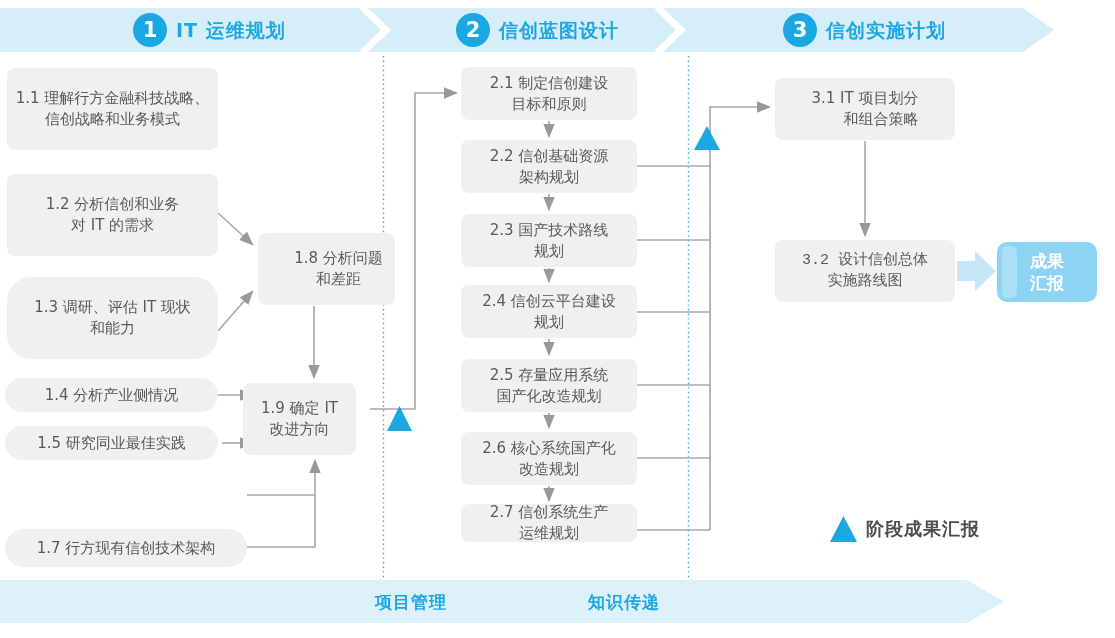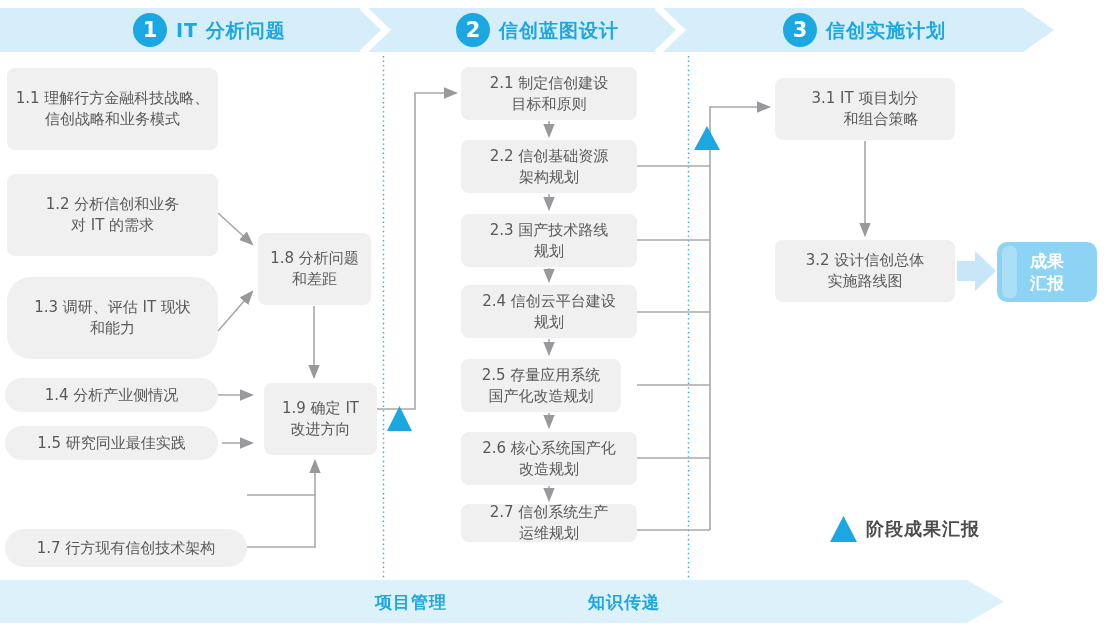--- a/index.html
+++ b/index.html
@@ -93,60 +93,60 @@
     </g>
 
     <polygon points="387,431 412,431 399.5,406" fill="#1BA7E2"></polygon>
     <polygon points="694,150 720,150 707,126" fill="#1BA7E2"></polygon>
     <polygon points="830,542 857,542 843.5,516" fill="#1BA7E2"></polygon>
 
     <polygon points="957,261 975,261 975,251 996,271 975,291 975,281 957,281" fill="#C7E7F9"></polygon>
   </svg>
 
   <div class="num-badge" style="left:133px;top:13px;">1</div>
-  <div class="phase-title" style="left:176px;top:20px;">IT 分析问题</div>
+  <div class="phase-title" style="left:176px;top:20px;">IT 运维规划</div>
 
   <div class="num-badge" style="left:456px;top:13px;">2</div>
   <div class="phase-title" style="left:499px;top:20px;">信创蓝图设计</div>
 
   <div class="num-badge" style="left:783px;top:13px;">3</div>
   <div class="phase-title" style="left:826px;top:20px;">信创实施计划</div>
 
   <div class="gbox" style="left:7px;top:68px;width:211px;height:82px;">1.1 理解行方金融科技战略、
 信创战略和业务模式</div>
   <div class="gbox" style="left:7px;top:174px;width:211px;height:82px;">1.2 分析信创和业务
 对 IT 的需求</div>
   <div class="gbox" style="left:7px;top:277px;width:211px;height:82px;border-radius:24px;">1.3 调研、评估 IT 现状
 和能力</div>
   <div class="gbox pill" style="left:5px;top:378px;width:213px;height:34px;">1.4 分析产业侧情况</div>
   <div class="gbox pill" style="left:5px;top:426px;width:213px;height:34px;">1.5 研究同业最佳实践</div>
   <div class="gbox pill" style="left:5px;top:529px;width:242px;height:38px;">1.7 行方现有信创技术架构</div>
-  <div class="gbox" style="left:258px;top:233px;width:113px;height:72px;">1.8 分析问题
+  <div class="gbox" style="left:258px;top:233px;width:113px;height:72px;padding-left:24px;">1.8 分析问题
 和差距</div>
-  <div class="gbox" style="left:264px;top:383px;width:113px;height:72px;">1.9 确定 IT
+  <div class="gbox" style="left:243px;top:383px;width:113px;height:72px;">1.9 确定 IT
 改进方向</div>
 
   <div class="gbox" style="left:461px;top:67px;width:176px;height:53px;">2.1 制定信创建设
 目标和原则</div>
   <div class="gbox" style="left:461px;top:140px;width:176px;height:53px;">2.2 信创基础资源
 架构规划</div>
   <div class="gbox" style="left:461px;top:214px;width:176px;height:53px;">2.3 国产技术路线
 规划</div>
   <div class="gbox" style="left:461px;top:285px;width:176px;height:53px;">2.4 信创云平台建设
 规划</div>
-  <div class="gbox" style="left:461px;top:359px;width:160px;height:53px;">2.5 存量应用系统
+  <div class="gbox" style="left:461px;top:359px;width:176px;height:53px;">2.5 存量应用系统
 国产化改造规划</div>
   <div class="gbox" style="left:461px;top:432px;width:176px;height:53px;">2.6 核心系统国产化
 改造规划</div>
   <div class="gbox" style="left:461px;top:504px;width:176px;height:38px;">2.7 信创系统生产
 运维规划</div>
 
   <div class="gbox" style="left:775px;top:78px;width:180px;height:62px;text-align:right;">3.1 IT 项目划分
 和组合策略</div>
-  <div class="gbox" style="left:775px;top:240px;width:180px;height:62px;">3.2 设计信创总体
+  <div class="gbox" style="left:775px;top:240px;width:180px;height:62px;font-family:Liberation Mono, monospace;">3.2 设计信创总体
 实施路线图</div>
 
   <div id="report-box">
     <div class="strip"></div>
     <span>成果
 汇报</span>
   </div>
 
   <div class="legend-label">阶段成果汇报</div>
 

